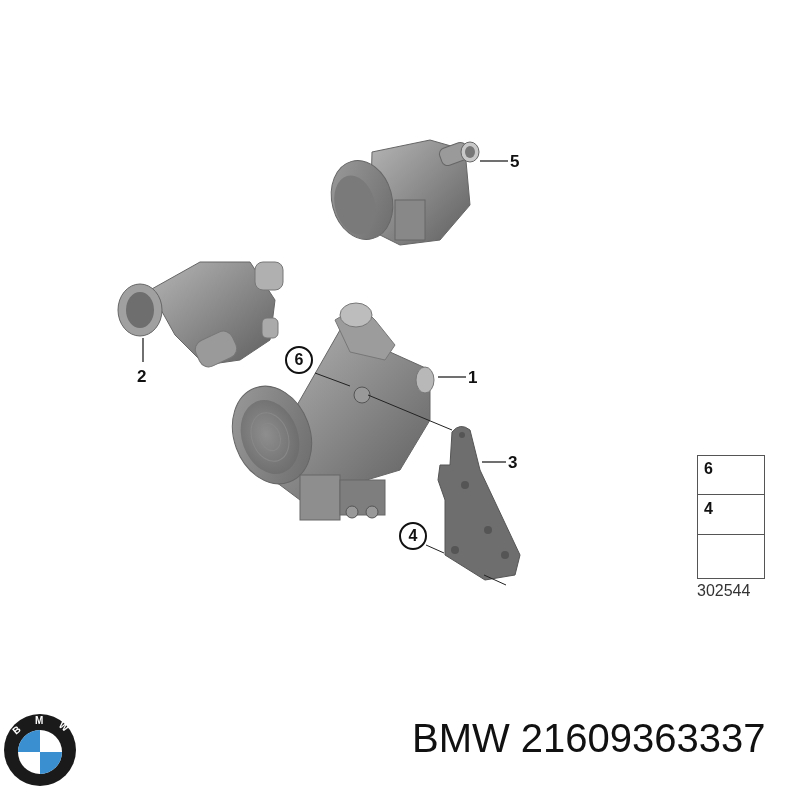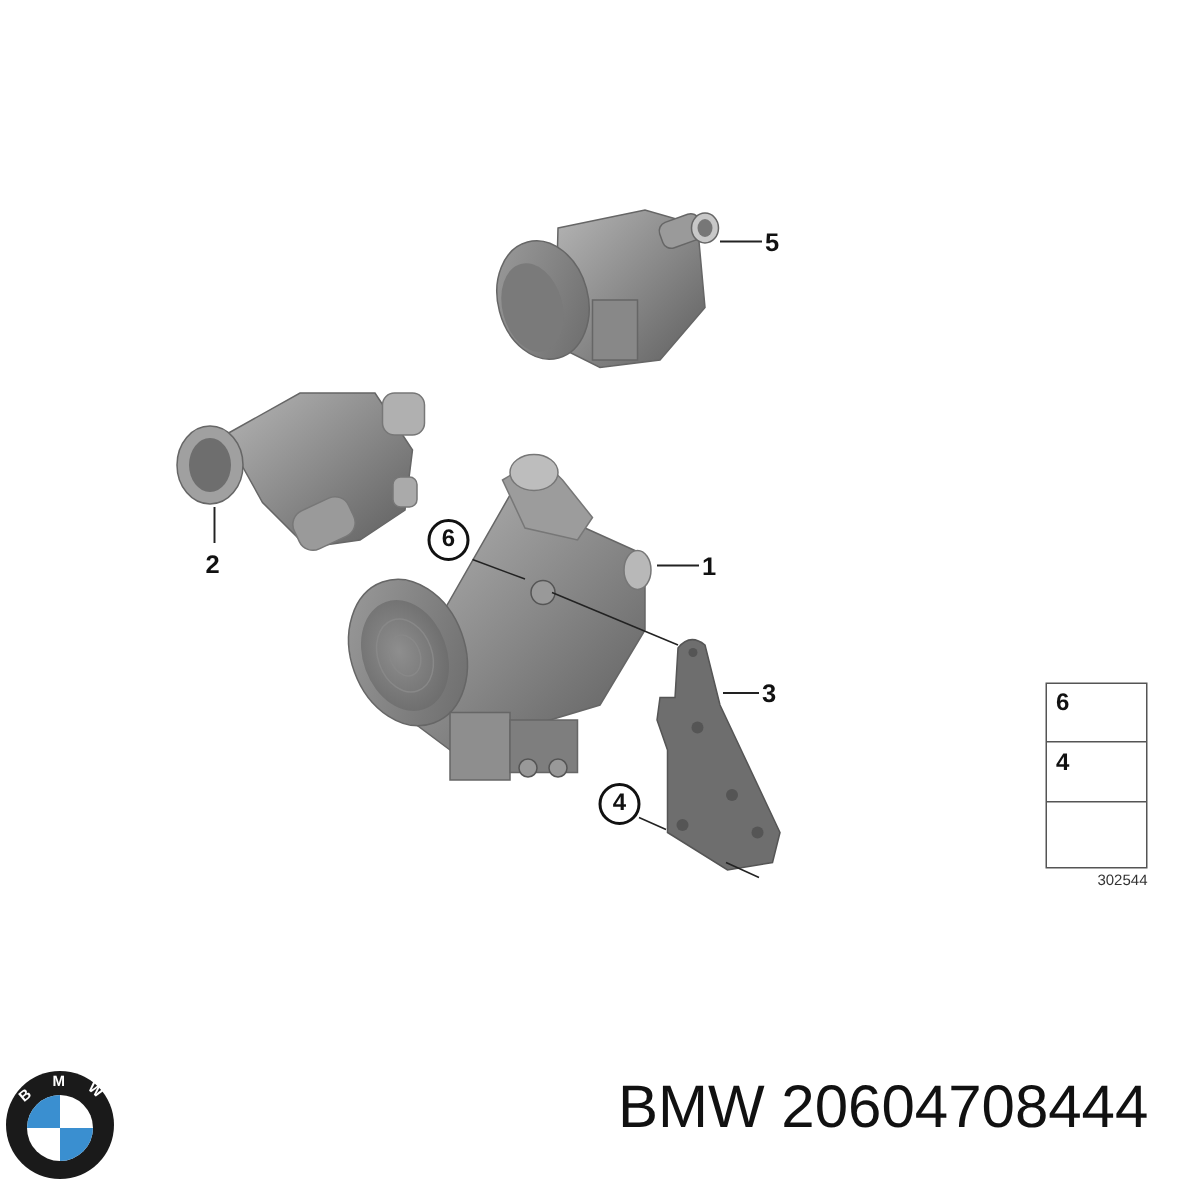--- a/index.html
+++ b/index.html
@@ -3,21 +3,21 @@
   <meta charset="utf-8">
   <style>
     html, body { margin: 0; padding: 0; background: #ffffff; }
     body { width: 800px; height: 800px; position: relative; overflow: hidden; font-family: "Liberation Sans", sans-serif; }
     .canvas { position: absolute; left: 0; top: 0; width: 800px; height: 800px; }
     .callout { position: absolute; font-family: "Liberation Sans", sans-serif; font-weight: bold; font-size: 17px; color: #111; line-height: 1; }
     .circled { position: absolute; width: 24px; height: 24px; border: 2px solid #111; border-radius: 50%; background: #fff; font-weight: bold; font-size: 16px; color: #111; display: flex; align-items: center; justify-content: center; font-family: "Liberation Sans", sans-serif; }
     .legend-box { position: absolute; left: 697px; top: 455px; width: 66px; height: 122px; border: 1px solid #555; background: #fff; }
     .legend-cell { position: absolute; left: 0; width: 66px; border-bottom: 1px solid #555; }
     .legend-num { position: absolute; left: 6px; font-weight: bold; font-size: 16px; color: #111; font-family: "Liberation Sans", sans-serif; }
-    .legend-code { position: absolute; left: 697px; top: 582px; width: 68px; text-align: right; font-size: 10px; color: #333; font-family: "Liberation Sans", sans-serif; }
+    .legend-code { position: absolute; left: 697px; top: 582px; width: 68px; text-align: left; font-size: 16px; color: #333; font-family: "Liberation Sans", sans-serif; }
     .footer-text { position: absolute; left: 412px; top: 716px; font-size: 40px; color: #111; font-family: "Liberation Sans", sans-serif; letter-spacing: 0px; white-space: nowrap; }
   </style>
 </head>
 <body>
 
 <div class="canvas">
   <svg width="800" height="800" viewBox="0 0 800 800" style="position:absolute;left:0;top:0;">
     <defs>
       <linearGradient id="gPump" x1="0" y1="0" x2="1" y2="1">
         <stop offset="0" stop-color="#b5b5b5"></stop>
@@ -121,14 +121,14 @@
   <div class="legend-box">
     <div class="legend-cell" style="top:0;height:38px;">
       <span class="legend-num" style="top:4px;">6</span>
     </div>
     <div class="legend-cell" style="top:38px;height:40px;">
       <span class="legend-num" style="top:6px;">4</span>
     </div>
   </div>
   <div class="legend-code">302544</div>
 
-  <div class="footer-text">BMW 20604708444</div>
+  <div class="footer-text">BMW 21609363337</div>
 </div>
 
 </body></html>

